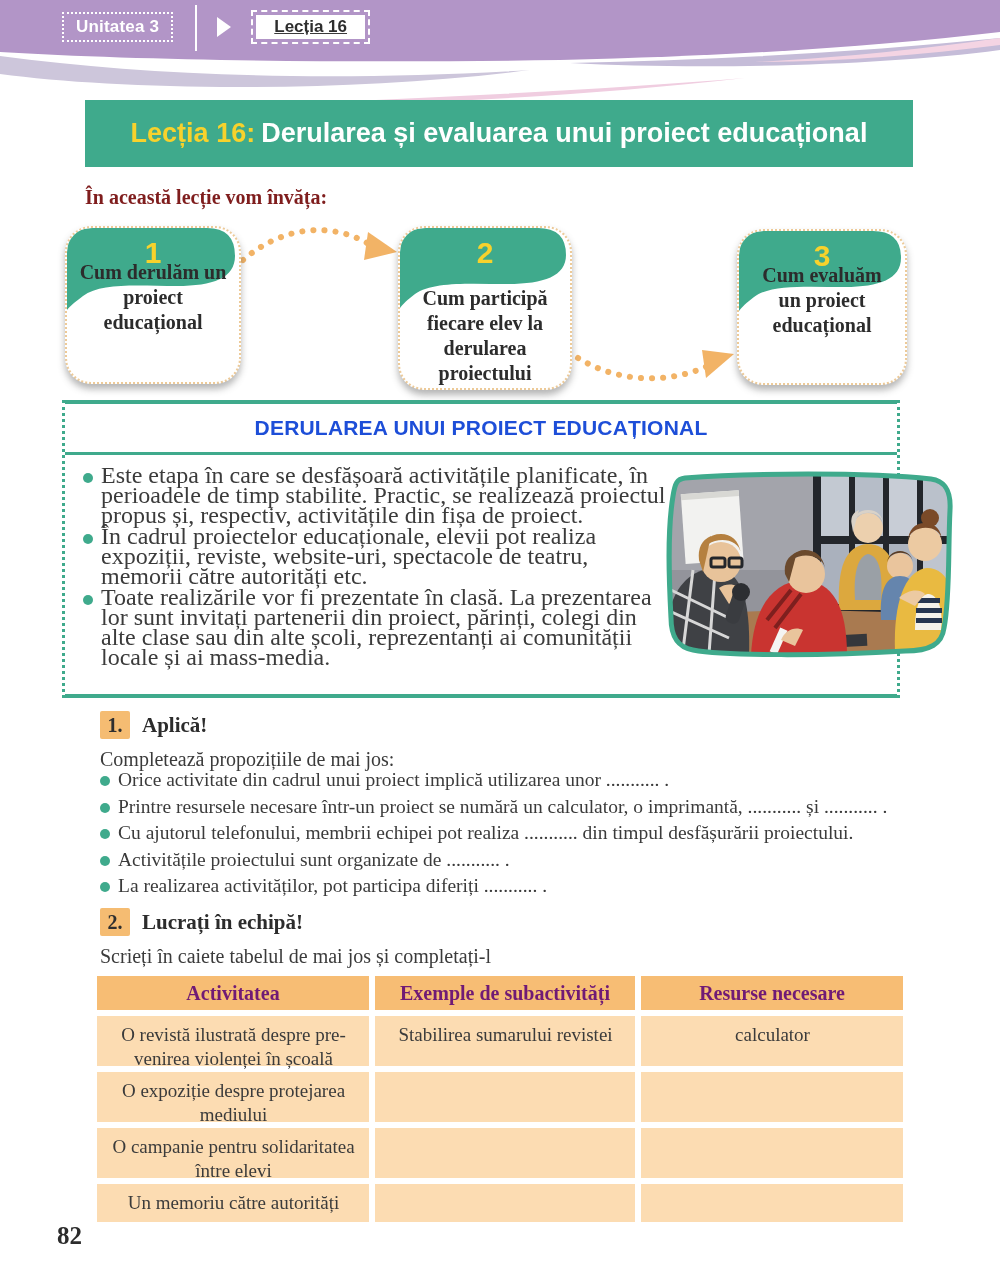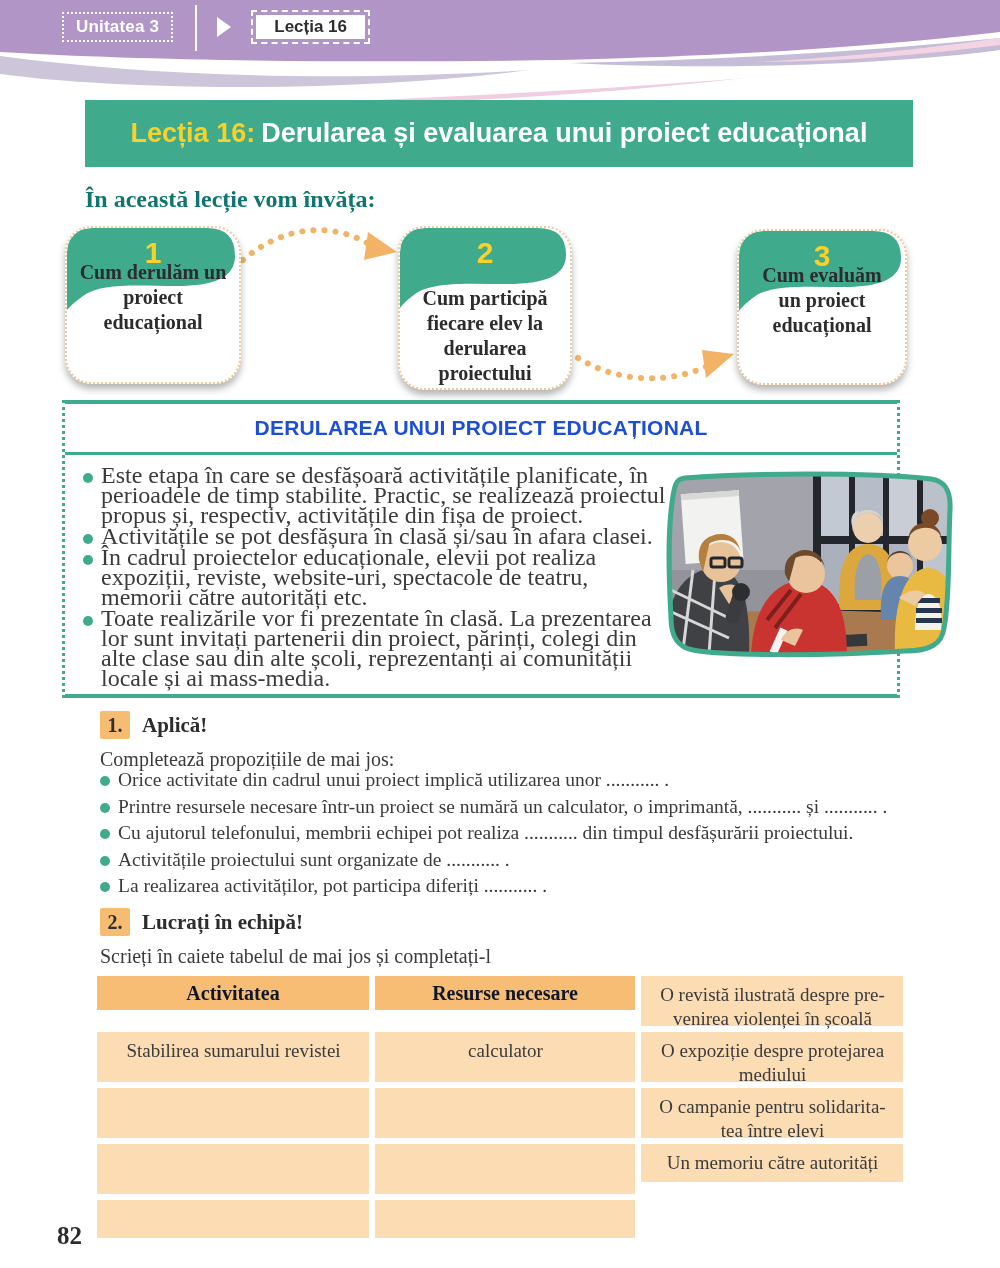--- a/index.html
+++ b/index.html
@@ -5,29 +5,29 @@
   html,body{margin:0;padding:0;background:#ffffff;}
   .page{position:relative;width:1000px;height:1268px;background:#ffffff;overflow:hidden;
         font-family:"Liberation Serif", serif;color:#3b3b3b;}
   
   .banner-svg{position:absolute;left:0;top:0;}
   .breadcrumb{position:absolute;left:62px;top:10px;display:flex;align-items:center;gap:20px;
               font-family:"Liberation Sans", sans-serif;font-weight:bold;font-size:17px;}
   .unit-box{border:2px dotted #ffffff;color:#ffffff;padding:3px 12px;letter-spacing:.2px;}
   .crumb-divider{width:2px;height:46px;background:#ffffff;margin-left:2px;margin-top:-10px;margin-bottom:-12px;}
   .crumb-arrow{width:0;height:0;border-left:14px solid #ffffff;border-top:10px solid transparent;border-bottom:10px solid transparent;}
-  .lesson-outer{border:2px dashed #ffffff;padding:3px;}
+  .lesson-outer{border:2px dashed #ffffff;padding:3px;text-decoration:underline;}
   .lesson-box{background:#ffffff;color:#2e2e2e;padding:2px 18px;}
   
   .title-bar{position:absolute;left:85px;top:100px;width:828px;height:67px;background:#3faa8c;
              display:flex;align-items:center;justify-content:center;
              font-family:"Liberation Sans", sans-serif;font-weight:bold;font-size:27px;}
   .title-prefix{color:#f7d22c;margin-right:6px;}
   .title-main{color:#ffffff;}
-  .intro-line{position:absolute;left:85px;top:186px;font-weight:bold;font-size:24px;color:#0f766e;}
+  .intro-line{position:absolute;left:85px;top:186px;font-weight:bold;font-size:20px;color:#7f1d1d;}
   
   .card{position:absolute;background:#ffffff;border:2px dotted #ecc997;border:2px dotted #edca98;border-radius:26px;
         box-shadow:0 5px 7px rgba(90,90,90,.45);overflow:hidden;text-align:center;}
   .card-blob{position:absolute;left:0;top:0;}
   .card-number{position:absolute;left:0;top:8px;width:100%;text-align:center;
                font-family:"Liberation Sans", sans-serif;font-weight:bold;font-size:30px;color:#f7d22c;}
   .card-text{position:relative;margin-top:32px;padding:0 10px;font-weight:bold;font-size:20px;line-height:25px;color:#2c2c2c;}
   .arrows-svg{position:absolute;left:0;top:218px;pointer-events:none;}
   
   .info-box{position:absolute;left:62px;top:400px;width:832px;height:290px;
@@ -46,21 +46,21 @@
             width:30px;height:28px;display:flex;align-items:center;justify-content:center;border-radius:2px;}
   .ex-title{font-weight:bold;font-size:21px;color:#2c2c2c;}
   .plain-line{position:absolute;font-size:20px;}
   .ex-list{position:absolute;left:100px;}
   .ex-item{display:flex;font-size:19.5px;line-height:26.5px;}
   .ex-item .bullet-dot{margin-top:9px;}
   
   .activity-table{position:absolute;left:97px;top:976px;width:806px;display:grid;
                   grid-template-columns:272px 260px 262px;grid-auto-rows:auto;gap:6px;}
   .th{background:#f7bd74;height:34px;display:flex;align-items:center;justify-content:center;
-      font-weight:bold;font-size:20px;color:#0f172a;}
+      font-weight:bold;font-size:20px;color:#701a75;}
   .td{background:#fcdcb2;font-size:19px;line-height:24px;padding:7px 11px 5px 12px;min-height:38px;box-sizing:border-box;text-align:center;}
   .row-h{height:50px;}
   .row-s{height:30px;}
   .page-number{position:absolute;left:57px;top:1222px;font-weight:bold;font-size:25px;color:#2c2c2c;}
 </style>
 </head>
 <body>
 
 <div class="page">
 
@@ -118,24 +118,20 @@
     <div class="card-number">3</div>
     <div class="card-text">Cum evaluăm un proiect educațional</div>
   </div>
 
   <div class="info-box">
     <div class="info-box-header">DERULAREA UNUI PROIECT EDUCAȚIONAL</div>
     <div class="info-box-body">
       <div class="ibullet">
           <span class="bullet-dot"></span>
         <span>Este etapa în care se desfășoară activitățile planificate, în perioadele de timp stabilite. Practic, se realizează proiectul propus și, respectiv, activitățile din fișa de proiect.</span>
-        </div>
-      <div class="ibullet">
-          <span class="bullet-dot"></span>
-        <span>Activitățile se pot desfășura în clasă și/sau în afara clasei.</span>
         </div>
       <div class="ibullet">
           <span class="bullet-dot"></span>
         <span>În cadrul proiectelor educaționale, elevii pot realiza expoziții, reviste, website-uri, spectacole de teatru, memorii către autorități etc.</span>
         </div>
       <div class="ibullet">
           <span class="bullet-dot"></span>
         <span>Toate realizările vor fi prezentate în clasă. La prezentarea lor sunt invitați partenerii din proiect, părinți, colegi din alte clase sau din alte școli, reprezentanți ai comunității locale și ai mass-media.</span>
         </div>
     </div>
@@ -253,20 +249,21 @@
   </div>
 
   <div class="ex-head" style="left:100px;top:908px;">
     <div class="ex-badge">2.</div>
     <div class="ex-title">Lucrați în echipă!</div>
   </div>
   <div class="plain-line" style="left:100px;top:945px;">Scrieți în caiete tabelul de mai jos și completați-l</div>
 
   <div class="activity-table">
     <div class="th">Activitatea</div>
+    <div class="th">Exemple de subactivități</div>
     <div class="th">Resurse necesare</div>
 
     <div class="td row-h">O revistă ilustrată despre pre­venirea violenței în școală</div>
     <div class="td row-h">Stabilirea sumarului revistei</div>
     <div class="td row-h">calculator</div>
 
     <div class="td row-h">O expoziție despre protejarea mediului</div>
     <div class="td row-h"></div>
     <div class="td row-h"></div>
 

